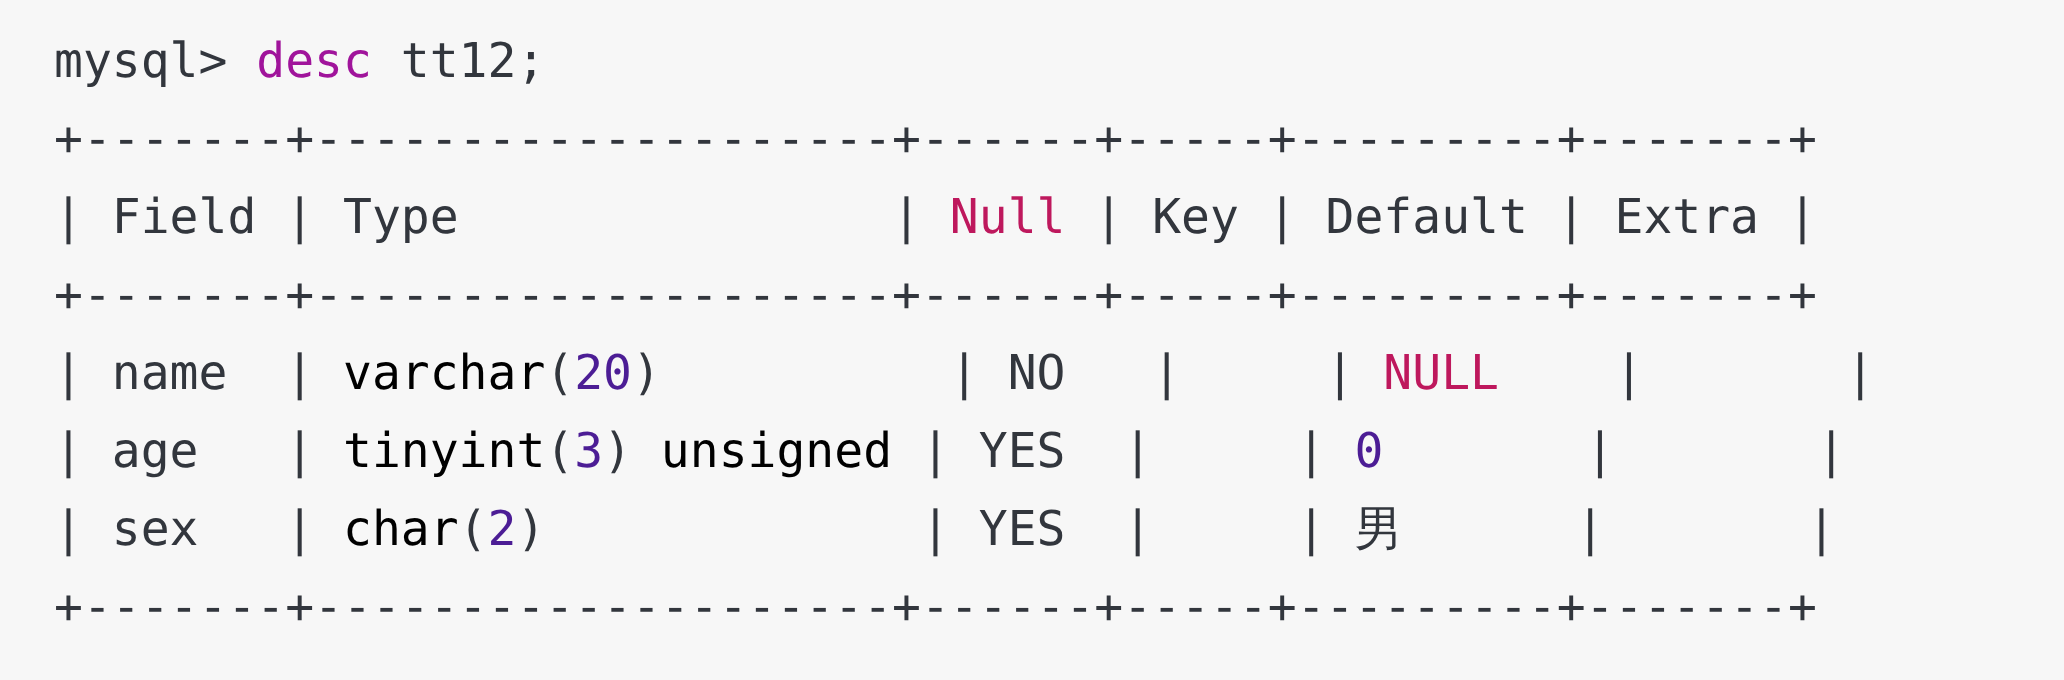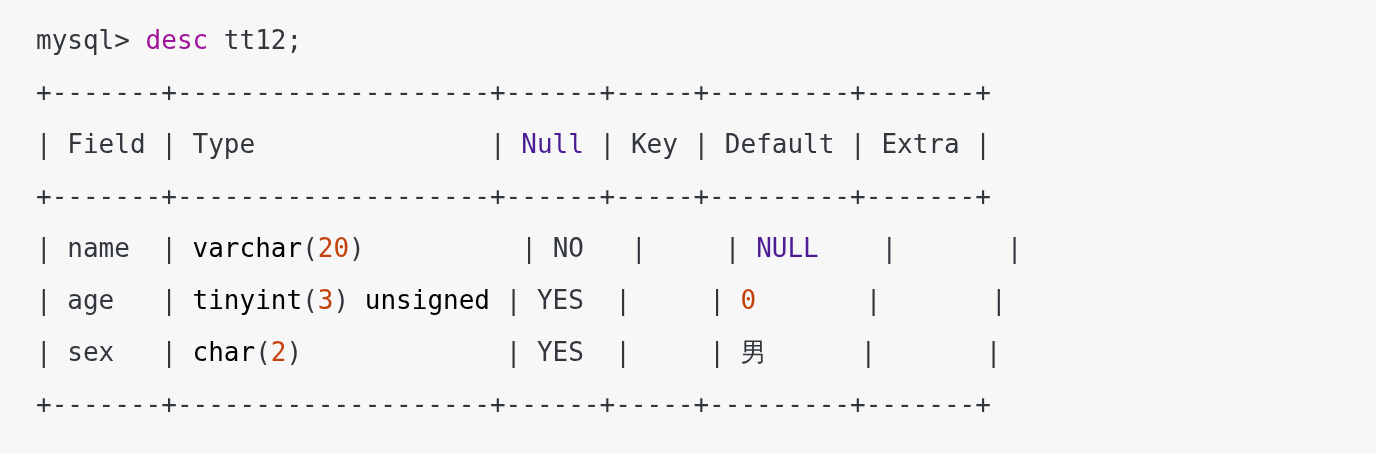--- a/index.html
+++ b/index.html
@@ -16,33 +16,33 @@
   }
   #terminal {
     box-sizing: border-box;
     width: 1376px;
     height: 453px;
     background: #f7f7f7;
     padding: 14px 0 0 36px;
   }
   .line {
     font-family: "DejaVu Sans Mono", "Liberation Mono", monospace;
-    font-size: 26px;
+    font-size: 32px;
     line-height: 52px;
     letter-spacing: 0px;
     white-space: pre;
     color: #2e3440;
   }
   
   .tok-prompt   { color: #32363d; }
   .tok-keyword  { color: #a0149b; }   
   .tok-plain    { color: #32363d; }
   .tok-type     { color: #000000; }   
-  .tok-null     { color: #4c1d95; }   
-  .tok-num      { color: #c2410c; }   
+  .tok-null     { color: #be185d; }   
+  .tok-num      { color: #4c1d95; }   
   .tok-punct    { color: #32363d; }
   .tok-rule     { color: #32363d; }
   .tok-bar      { color: #32363d; }
   .tok-cjk {
     color: #32363d;
     font-family: "DejaVu Sans", "Liberation Sans", sans-serif;
   }
 </style>
 </head>
 <body>

